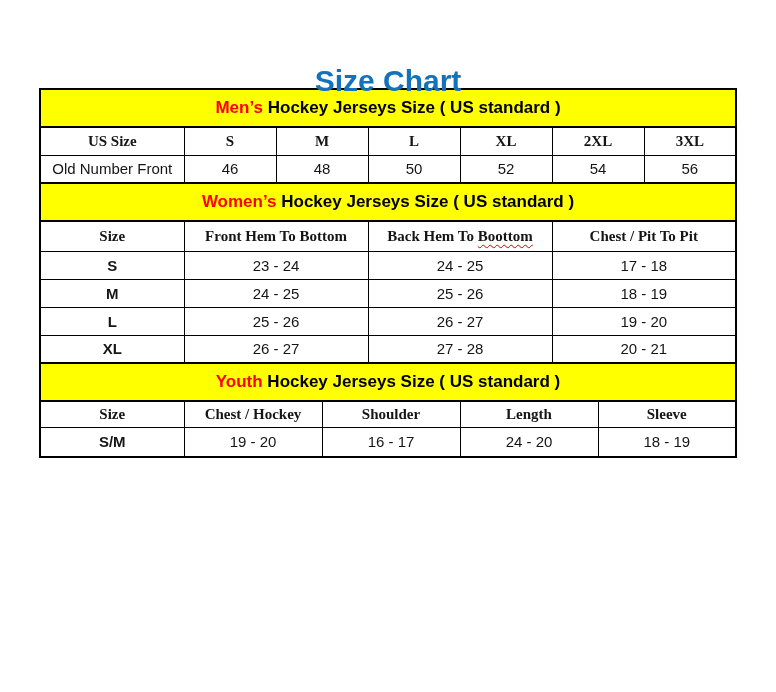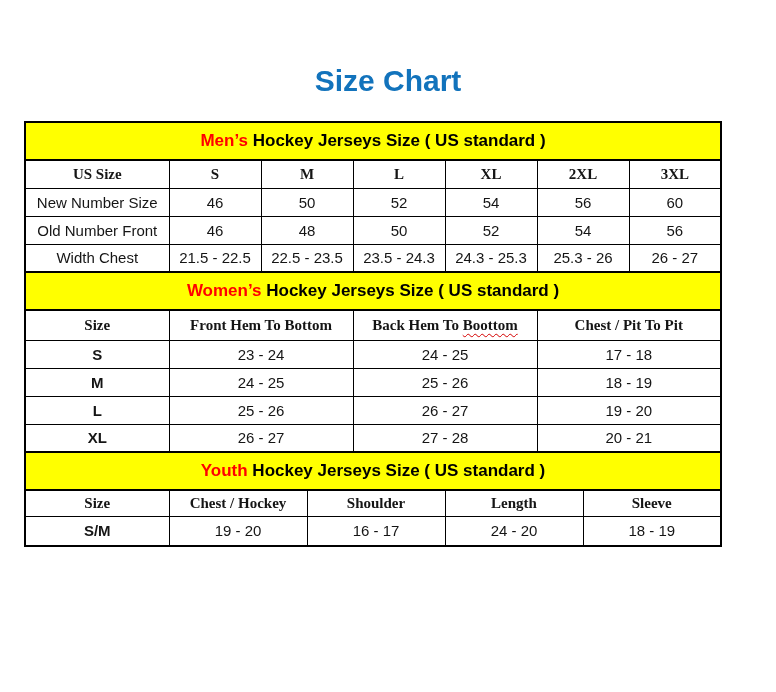--- a/index.html
+++ b/index.html
@@ -8,30 +8,30 @@
     width: 776px;
     height: 692px;
     background: #ffffff;
     font-family: "Liberation Sans", sans-serif;
     color: #151515;
     overflow: hidden;
   }
   .page-title {
     margin: 0;
     padding-top: 64px;
-    height: 121px;
+    height: 88px;
     text-align: center;
     font-size: 30px;
     line-height: 34px;
     font-weight: bold;
     color: #1273BC;
     letter-spacing: 0px;
   }
   .charts {
-    margin-left: 24px;
+    margin-left: 39px;
     width: 694px;
   }
   table.size-table {
     border-collapse: collapse;
     table-layout: fixed;
     width: 696px;
     border: 2px solid #000;
   }
   table.size-table + table.size-table { margin-top: -2px; border-radius: 11px; }
   td {
@@ -90,45 +90,27 @@
     <tr class="colhead">
       <td>US Size</td>
       <td>S</td>
       <td>M</td>
       <td>L</td>
       <td>XL</td>
       <td>2XL</td>
       <td>3XL</td>
     </tr>
     <tr class="datarow">
-      <td>New Number Size</td>
-      <td>46</td>
-      <td>50</td>
-      <td>52</td>
-      <td>54</td>
-      <td>56</td>
-      <td>60</td>
-    </tr>
-    <tr class="datarow">
       <td>Old Number Front</td>
       <td>46</td>
       <td>48</td>
       <td>50</td>
       <td>52</td>
       <td>54</td>
       <td>56</td>
-    </tr>
-    <tr class="datarow">
-      <td>Width Chest</td>
-      <td>21.5 - 22.5</td>
-      <td>22.5 - 23.5</td>
-      <td>23.5 - 24.3</td>
-      <td>24.3 - 25.3</td>
-      <td>25.3 - 26</td>
-      <td>26 - 27</td>
     </tr>
   </tbody>
     </table>
 
   <table class="size-table t2">
     <colgroup>
       <col style="width:144px">
         <col style="width:184px">
         <col style="width:184px">
         <col style="width:184px">

